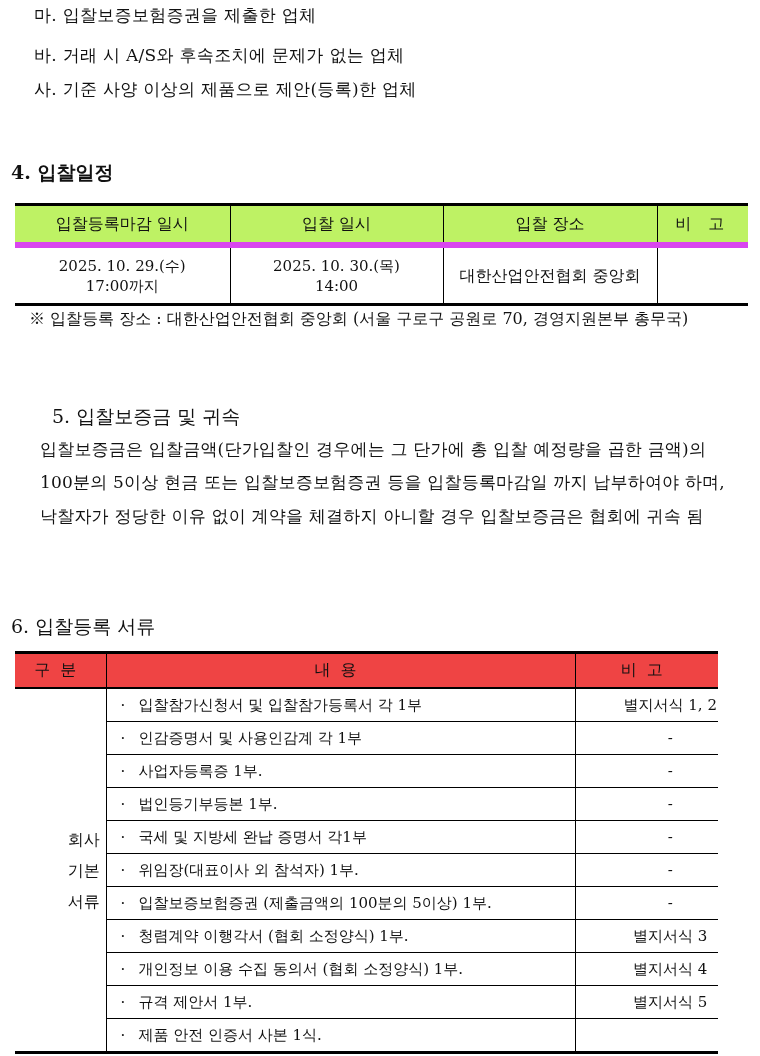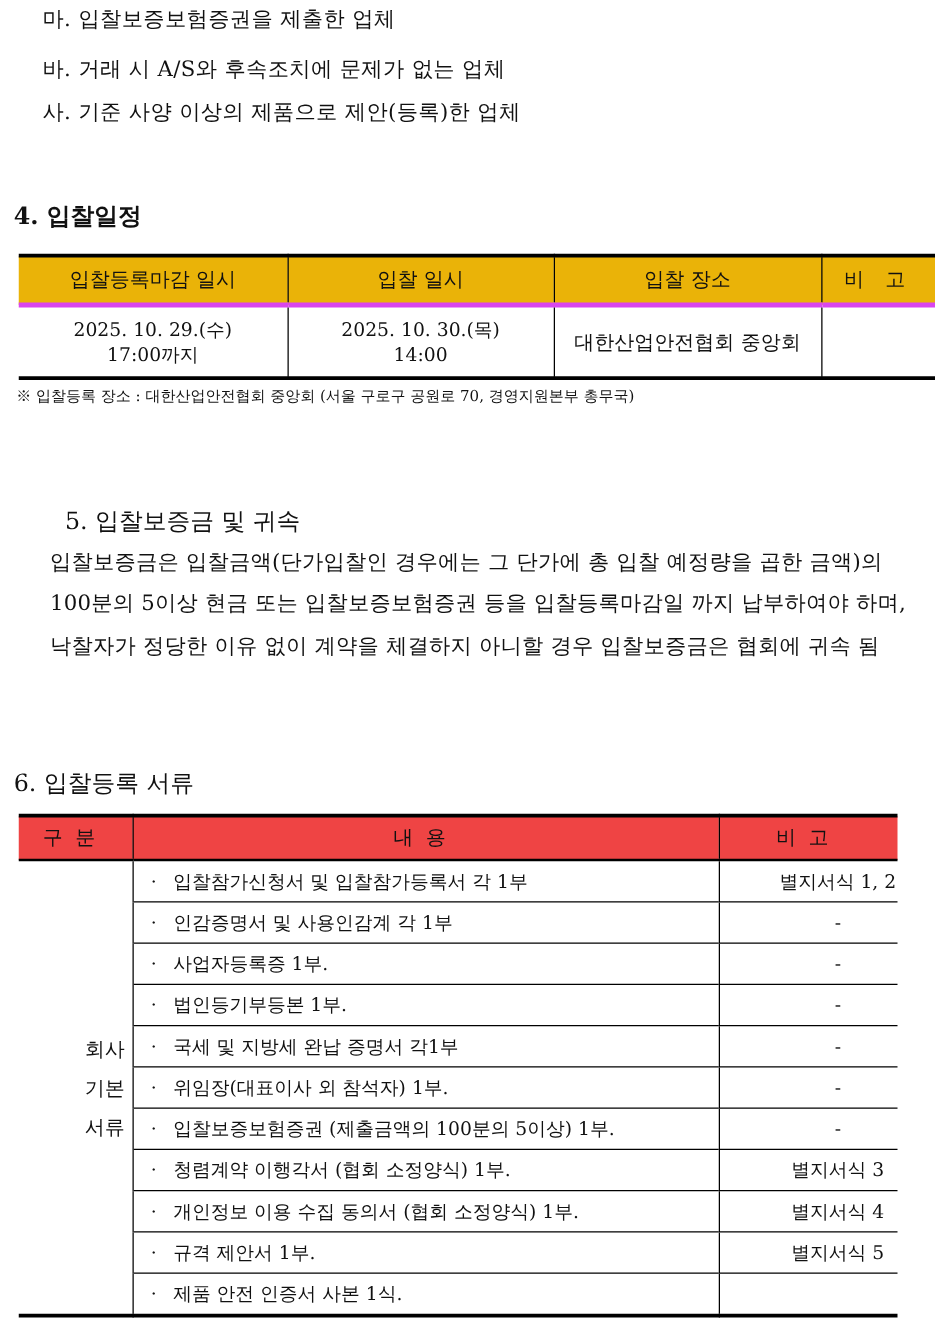--- a/index.html
+++ b/index.html
@@ -5,27 +5,27 @@
   html, body { margin: 0; padding: 0; background: #ffffff; }
   body {
     width: 760px; height: 1056px; position: relative; overflow: hidden;
     font-family: "DejaVu Serif", "Liberation Serif", serif;
     color: #111111;
   }
   .abs { position: absolute; }
   .item-line { font-size: 17px; left: 34px; white-space: nowrap; letter-spacing: 0.3px; }
   .section-title { font-size: 19px; left: 11px; white-space: nowrap; font-weight: normal; }
   .para { font-size: 17px; left: 40px; white-space: nowrap; letter-spacing: 0.2px; }
-  .note { font-size: 12px; left: 13px; top: 309px; white-space: nowrap; }
+  .note { font-size: 16px; left: 29px; top: 309px; white-space: nowrap; }
 
   table { border-collapse: collapse; position: absolute; table-layout: fixed; }
   table td, table th { font-weight: normal; padding: 0; }
 
   #schedule { left: 15px; top: 203px; width: 733px; border-top: 3px solid #000; border-bottom: 3px solid #000; }
-  #schedule th { background: #eab308; height: 36px; font-size: 16px; border-bottom: 4px solid #d946ef; border-left: 1px solid #000; }
+  #schedule th { background: #bef264; height: 36px; font-size: 16px; border-bottom: 6px solid #d946ef; border-left: 1px solid #000; }
   #schedule td { height: 55px; font-size: 15px; text-align: center; border-left: 1px solid #000; line-height: 20px; }
   #schedule th:first-child, #schedule td:first-child { border-left: none; }
 
   #docs { left: 15px; top: 651px; width: 703px; border-top: 3px solid #000; border-bottom: 3px solid #000; }
   #docs th { background: #ef4444; height: 33px; font-size: 16px; border-bottom: 2px solid #000; border-left: 1px solid #000; letter-spacing: 10px; }
   #docs td { height: 32px; font-size: 15px; border-left: 1px solid #000; border-top: 1px solid #000; padding-left: 47px; }
   #docs th:first-child, #docs td.cat { border-left: none; }
   #docs td.cat { text-align: center; line-height: 31px; font-size: 16px; border-top: none; }
   #docs td.content { padding-left: 14px; white-space: nowrap; }
   #docs td.remark { text-align: center; }

